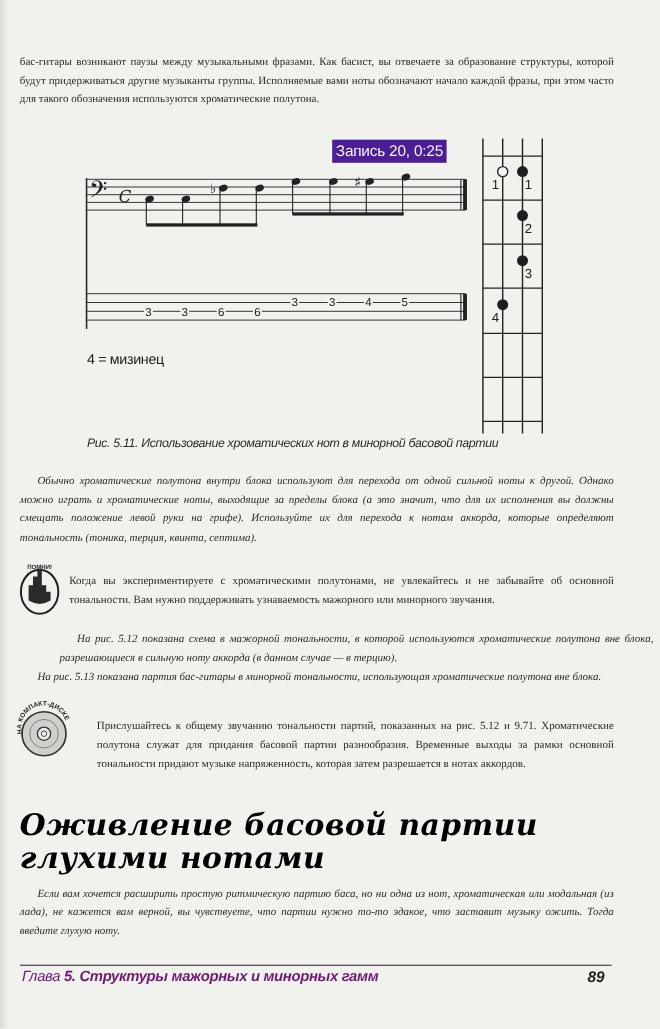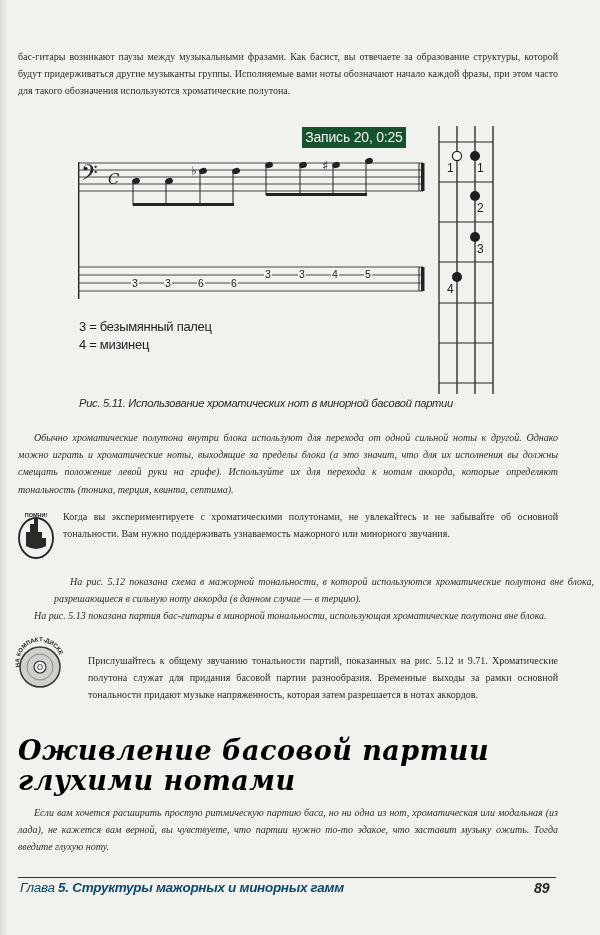--- a/index.html
+++ b/index.html
@@ -3,34 +3,34 @@
 <meta charset="utf-8">
 <style>
   * { box-sizing: border-box; margin: 0; padding: 0; }
   html, body { width: 600px; height: 935px; background: #f1f1ee; overflow: hidden; }
   body { position: relative; font-family: "Liberation Serif", serif; color: #2a2a2a; }
   .page-shade { position: absolute; left: 0; top: 0; width: 8px; height: 935px; background: linear-gradient(to right, #d8d8d4, #f1f1ee); }
   .para { position: absolute; font-size: 10px; line-height: 17.2px; text-align: justify; color: #2b2b2b; }
   .para.indent { text-indent: 16px; font-style: italic; }
 
   
-  .rec-badge { position: absolute; left: 302px; top: 127px; width: 104px; height: 21px; background: #14532d; color: #f4f4f4; font-family: "Liberation Sans", sans-serif; font-size: 14px; line-height: 21px; text-align: center; letter-spacing: -0.2px; }
+  .rec-badge { position: absolute; left: 302px; top: 127px; width: 104px; height: 21px; background: #4c1d95; color: #f4f4f4; font-family: "Liberation Sans", sans-serif; font-size: 14px; line-height: 21px; text-align: center; letter-spacing: -0.2px; }
   svg { position: absolute; overflow: visible; }
   .legend { position: absolute; left: 79px; top: 318px; font-family: "Liberation Sans", sans-serif; font-size: 13px; line-height: 17.5px; color: #222; letter-spacing: -0.3px; }
   .caption { position: absolute; left: 79px; top: 397px; font-family: "Liberation Sans", sans-serif; font-style: italic; font-size: 11.2px; color: #2a2a2a; letter-spacing: -0.3px; }
 
   
   .icon-remember { position: absolute; left: 16px; top: 510px; width: 40px; height: 50px; }
   .icon-cd { position: absolute; left: 14px; top: 635px; width: 50px; height: 56px; }
 
   
   .heading { position: absolute; left: 18px; top: 736px; width: 480px; font-family: "DejaVu Serif", serif; font-style: italic; font-size: 27px; line-height: 30px; color: #000000; letter-spacing: 0.5px; }
 
   .footer-rule { position: absolute; left: 18px; top: 877px; width: 538px; height: 1.4px; background: #333; }
-  .footer-chapter { position: absolute; left: 20px; top: 880px; font-family: "Liberation Sans", sans-serif; font-style: italic; font-weight: bold; font-size: 13.5px; color: #0c4a6e; letter-spacing: -0.3px; }
+  .footer-chapter { position: absolute; left: 20px; top: 880px; font-family: "Liberation Sans", sans-serif; font-style: italic; font-weight: bold; font-size: 13.5px; color: #701a75; letter-spacing: -0.3px; }
   .footer-chapter .light { font-weight: normal; }
   .footer-page { position: absolute; left: 534px; top: 880px; font-family: "Liberation Sans", sans-serif; font-style: italic; font-weight: bold; font-size: 14px; color: #222; }
 </style>
 </head>
 <body>
 
 <div class="page-shade"></div>
 
 <p class="para" style="left:18px; top:48px; width:540px;">бас-гитары возникают паузы между музыкальными фразами. Как басист, вы отвечаете за образование структуры, которой будут придерживаться другие музыканты группы. Исполняемые вами ноты обозначают начало каждой фразы, при этом часто для такого обозначения используются хроматические полутона.</p>
 
@@ -133,34 +133,33 @@
     <g font-family="Liberation Sans, sans-serif" font-size="12" fill="#222">
       <text x="11" y="46">1</text>
       <text x="41" y="46">1</text>
       <text x="41" y="86">2</text>
       <text x="41" y="127">3</text>
       <text x="11" y="167">4</text>
     </g>
   </svg>
 
   <div class="legend">
-    <div>3 = безымянный палец</div>
     <div>4 = мизинец</div>
   </div>
   <div class="caption">Рис. 5.11. Использование хроматических нот в минорной басовой партии</div>
 </div>
 
 <p class="para indent" style="left:18px; top:429px; width:540px;">Обычно хроматические полутона внутри блока используют для перехода от одной сильной ноты к другой. Однако можно играть и хроматические ноты, выходящие за пределы блока (а это значит, что для их исполнения вы должны смещать положение левой руки на грифе). Используйте их для перехода к нотам аккорда, которые определяют тональность (тоника, терция, квинта, септима).</p>
 
 <svg class="icon-remember" viewBox="0 0 40 50">
   <ellipse cx="20" cy="28" rx="17" ry="20" fill="none" stroke="#222" stroke-width="1.8"></ellipse>
   <path d="M10 36 L10 22 L14 22 L14 14 L18 14 L18 8 L22 8 L22 22 L26 22 L26 28 L30 28 L30 36 Q20 42 10 36 Z" fill="#2a2a2a"></path>
   <text x="20" y="7" font-family="Liberation Sans, sans-serif" font-size="5.5" font-weight="bold" text-anchor="middle" fill="#222">ПОМНИ!</text>
 </svg>
-<p class="para" style="left:63px; top:508px; width:495px;">Когда вы экспериментируете с хроматическими полутонами, не увлекайтесь и не забывайте об основной тональности. Вам нужно поддерживать узнаваемость мажорного или минорного звучания.</p>
+<p class="para" style="left:63px; top:520px; width:495px;">Когда вы экспериментируете с хроматическими полутонами, не увлекайтесь и не забывайте об основной тональности. Вам нужно поддерживать узнаваемость мажорного или минорного звучания.</p>
 
 <p class="para indent" style="left:18px; top:573px; width:540px;margin-left:36px;">На рис. 5.12 показана схема в мажорной тональности, в которой используются хроматические полутона вне блока, разрешающиеся в сильную ноту аккорда (в данном случае — в терцию).</p>
 <p class="para indent" style="left:18px; top:607px; width:540px;">На рис. 5.13 показана партия бас-гитары в минорной тональности, использующая хроматические полутона вне блока.</p>
 
 <svg class="icon-cd" viewBox="0 0 50 56">
   <circle cx="26" cy="32" r="20" fill="#cfcfcc" stroke="#333" stroke-width="1.5"></circle>
   <circle cx="26" cy="32" r="13" fill="none" stroke="#777" stroke-width="0.8"></circle>
   <circle cx="26" cy="32" r="6" fill="#eee" stroke="#333" stroke-width="1.2"></circle>
   <circle cx="26" cy="32" r="2.5" fill="#f1f1ee" stroke="#333" stroke-width="0.8"></circle>
   <path id="cdarc" d="M6 32 A20 20 0 0 1 46 22" fill="none"></path>

